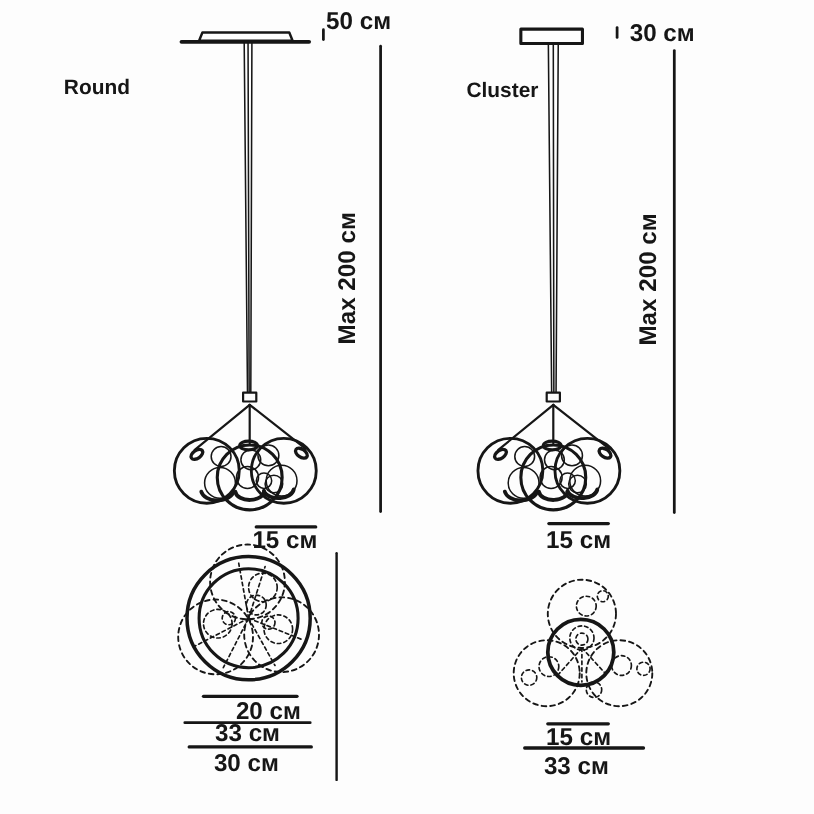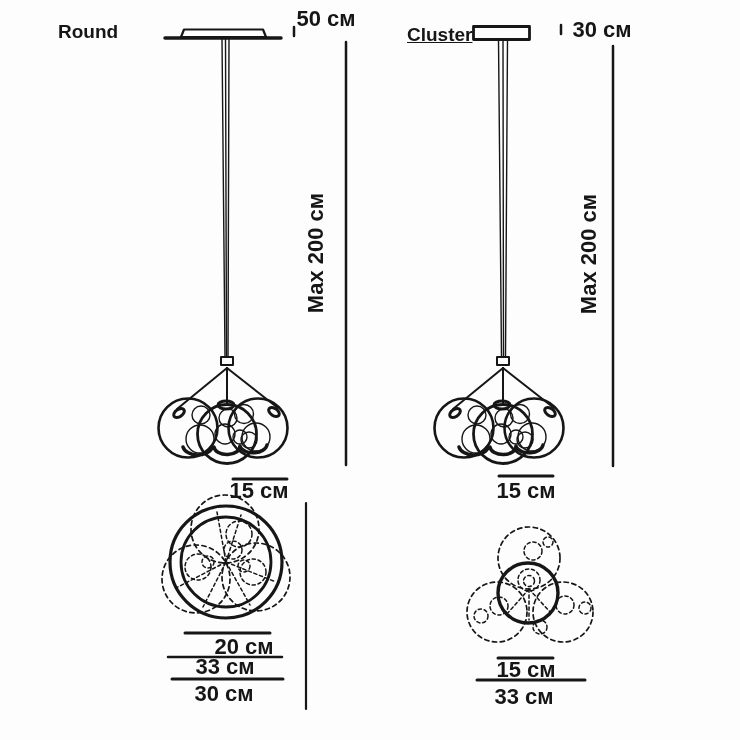--- a/index.html
+++ b/index.html
@@ -24,20 +24,21 @@
   }
   .label {
     position: absolute;
     line-height: 1;
     white-space: nowrap;
     color: var(--ink, #161616);
   }
   .fixture-name {
     font-size: 19px;
     font-weight: bold;
+    margin-top: 48px;
   }
   .dim {
     font-size: 22px;
     font-weight: bold;
     transform: translateX(-50%);
   }
   .vdim {
     font-size: 22px;
     font-weight: bold;
     transform: translate(-50%, -50%) rotate(-90deg);
@@ -181,20 +182,20 @@
   </svg>
 
   <div class="label fixture-name" style="left:58px; top:22px;">Round</div>
   <div class="label dim" style="left:326px; top:8px;">50 см</div>
   <div class="label vdim" style="left:316px; top:253px;">Max 200 см</div>
   <div class="label dim" style="left:259px; top:480px;">15 см</div>
   <div class="label dim" style="left:244px; top:636px;">20 см</div>
   <div class="label dim" style="left:225px; top:656px;">33 см</div>
   <div class="label dim" style="left:224px; top:683px;">30 см</div>
 
-  <div class="label fixture-name" style="left:407px; top:25px;text-decoration:underline;">Cluster</div>
+  <div class="label fixture-name" style="left:424px; top:25px;">Cluster</div>
   <div class="label dim" style="left:602px; top:19px;">30 см</div>
   <div class="label vdim" style="left:589px; top:254px;">Max 200 см</div>
   <div class="label dim" style="left:526px; top:480px;">15 см</div>
   <div class="label dim" style="left:526px; top:659px;">15 см</div>
   <div class="label dim" style="left:524px; top:686px;">33 см</div>
 
 </div>
 
 </body></html>

